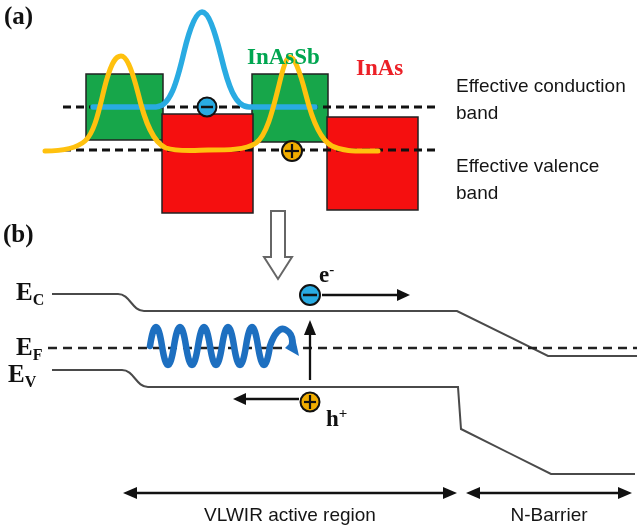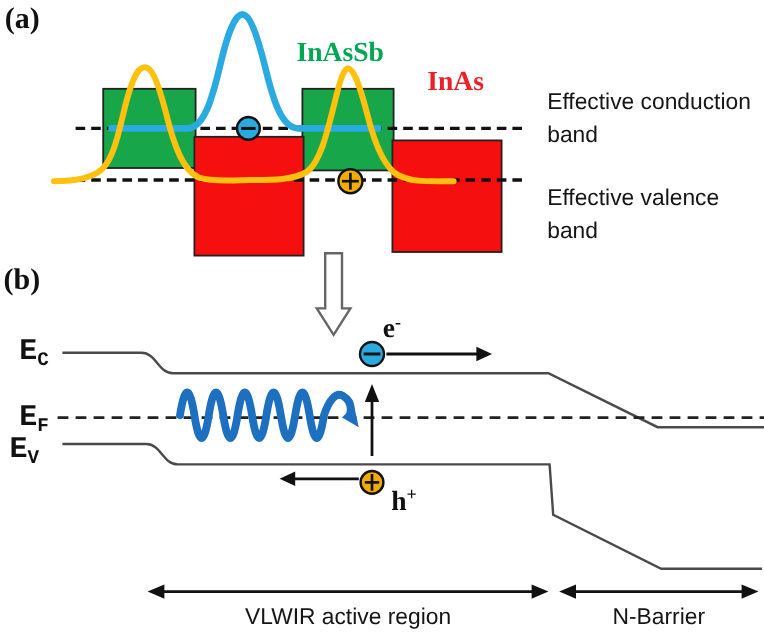--- a/index.html
+++ b/index.html
@@ -5,21 +5,21 @@
   html,body{margin:0;padding:0;background:#fff;}
   #fig{position:relative;width:637px;height:530px;background:#ffffff;overflow:hidden;
        font-family:"Liberation Sans",sans-serif;}
   #art{position:absolute;left:0;top:0;}
   .lbl{position:absolute;color:#111;}
   .panel-tag{font-family:"Liberation Serif",serif;font-weight:bold;font-size:25px;color:#111;}
   .mat{font-family:"Liberation Serif",serif;font-weight:bold;font-size:23px;}
   .mat.green{color:#00A651;}
   .mat.red{color:#EC2027;text-align:right;}
   .ann{font-size:19px;line-height:27px;color:#151515;}
-  .elabel{font-family:Liberation Mono, monospace;font-weight:bold;font-size:25px;color:#111;}
+  .elabel{font-family:Liberation Serif, serif;font-weight:bold;font-size:25px;color:#111;}
   .elabel .sub{font-size:16px;vertical-align:-5px;}
   .carrier{font-family:"Liberation Serif",serif;font-weight:bold;font-size:23px;color:#111;}
   .carrier .sup{font-size:15px;vertical-align:8px;}
   .regionlbl{font-size:19px;color:#151515;text-align:center;}
 </style>
 </head>
 <body>
 
 <div id="fig">
 
@@ -109,21 +109,21 @@
       <g>
         <line x1="477" y1="493" x2="621" y2="493" stroke="#111" stroke-width="2.3"></line>
         <polygon points="466,493 480,487 480,499" fill="#111"></polygon>
         <polygon points="632,493 618,487 618,499" fill="#111"></polygon>
       </g>
     </g>
   </svg>
 
   <div class="lbl panel-tag" style="left:4px;top:2px;">(a)</div>
 
-  <div class="lbl mat green" style="left:247px;top:31px;">InAsSb</div>
+  <div class="lbl mat green" style="left:247px;top:44px;">InAsSb</div>
   <div class="lbl mat red" style="left:356px;top:55px;">InAs</div>
 
   <div class="lbl ann" style="left:456px;top:72px;width:185px;">Effective conduction band</div>
   <div class="lbl ann" style="left:456px;top:152px;width:185px;">Effective valence band</div>
 
   <div class="lbl panel-tag" style="left:3px;top:220px;">(b)</div>
 
   <div class="lbl elabel" style="left:16px;top:278px;">
     <span>E</span><span class="sub">C</span>
   </div>

